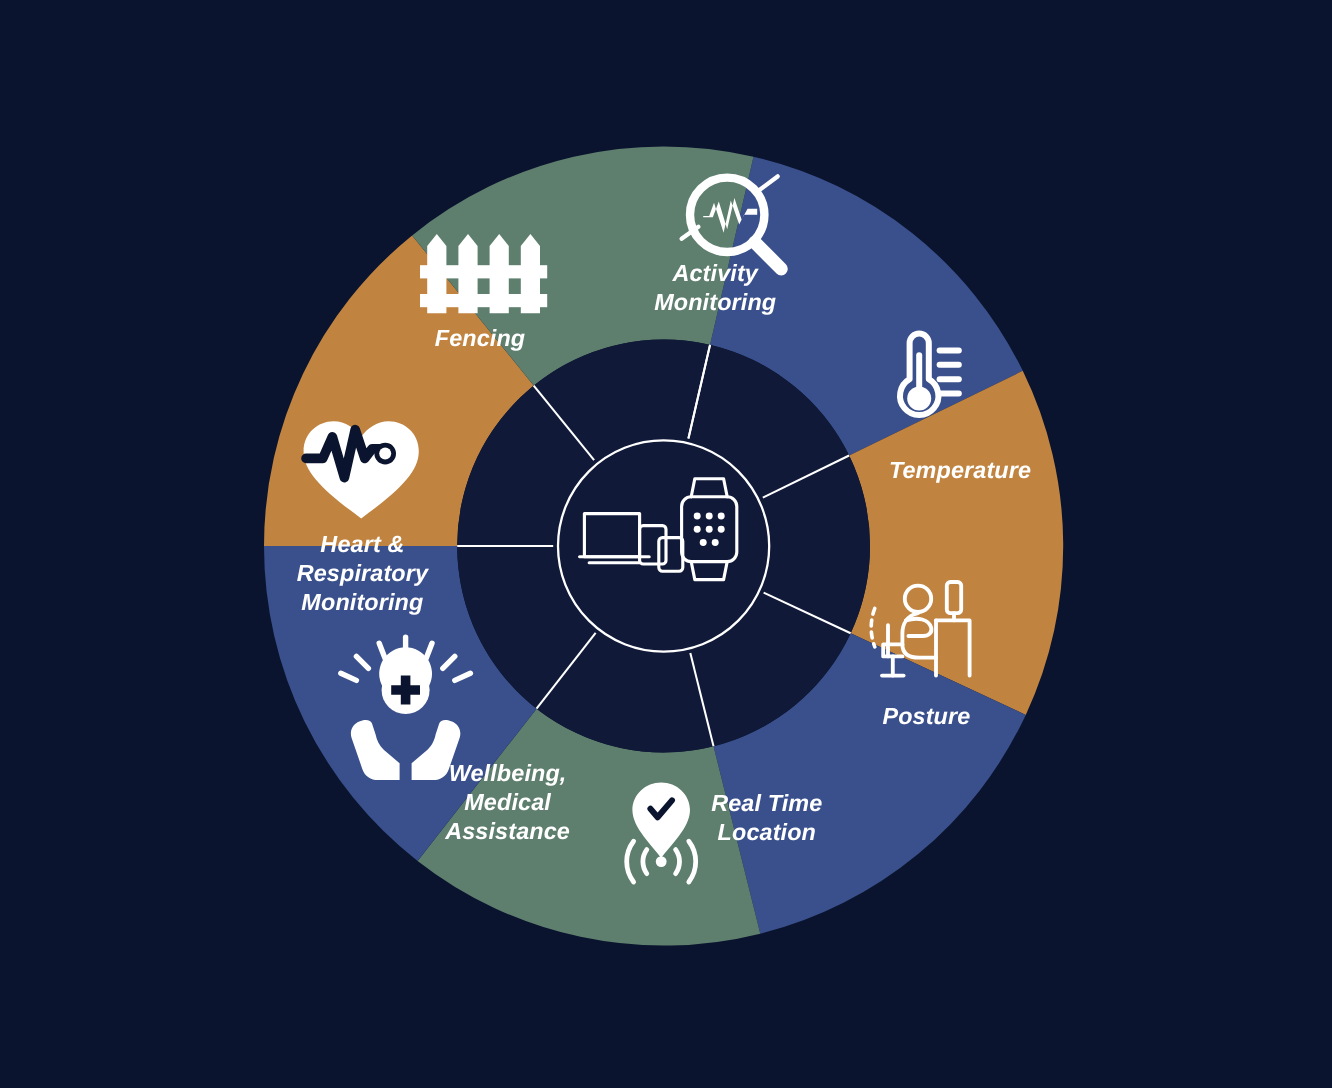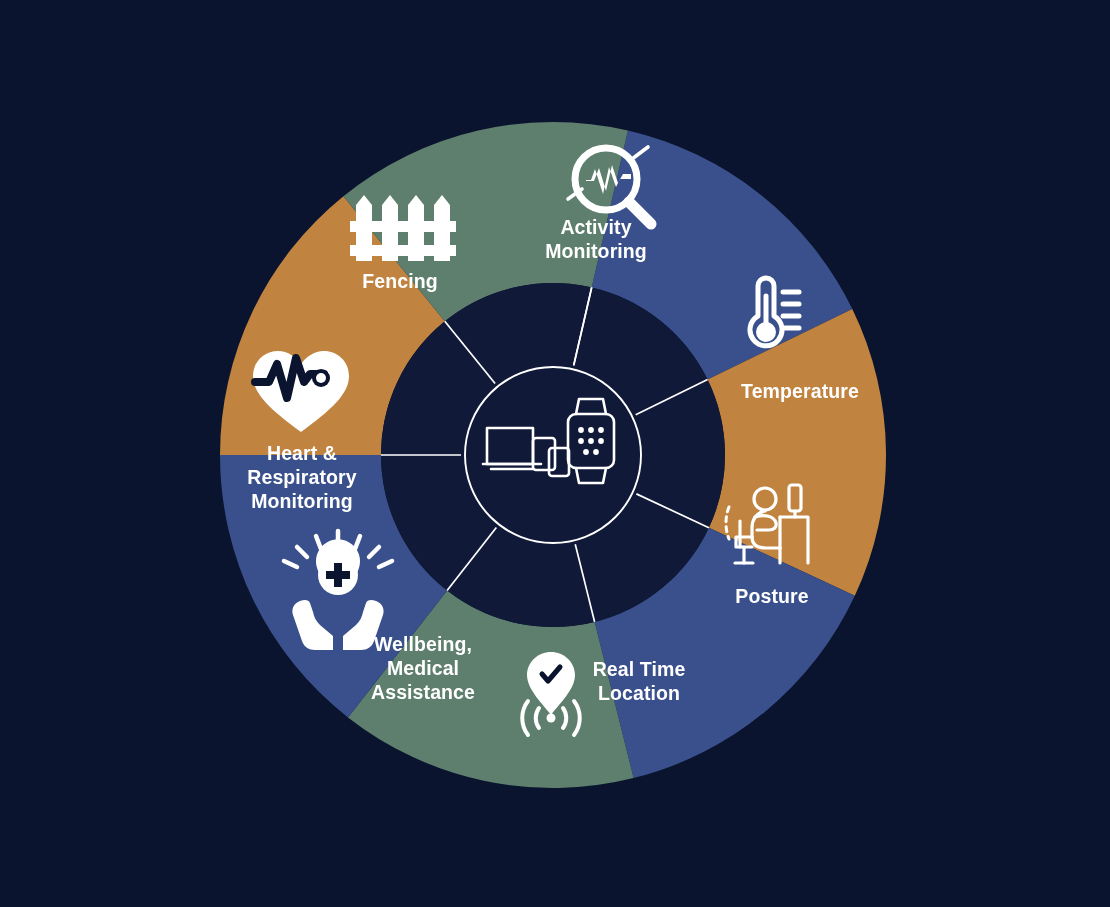--- a/index.html
+++ b/index.html
@@ -2,21 +2,21 @@
 <html><head>
 <meta charset="utf-8">
 <style>
   html,body{margin:0;padding:0;}
   body{
     width:1110px;height:907px;
     background:#0b142e;
     font-family:"Liberation Sans", sans-serif;
     overflow:hidden;
   }
-  #stage{position:relative;width:1106px;height:907px;}
+  #stage{position:relative;width:1106px;height:907px;font-style:italic;}
   svg#wheel{position:absolute;left:0;top:0;width:1110px;height:907px;display:block;}
   .seg-label{
     fill:#ffffff;
     font-family:"Liberation Sans", sans-serif;
     font-weight:bold;
     font-size:19.5px;
     text-anchor:middle;
     dominant-baseline:middle;
     letter-spacing:0.1px;
   }

